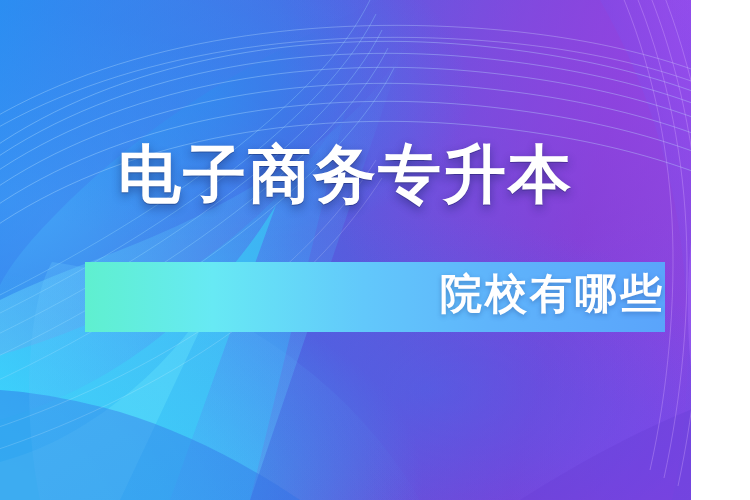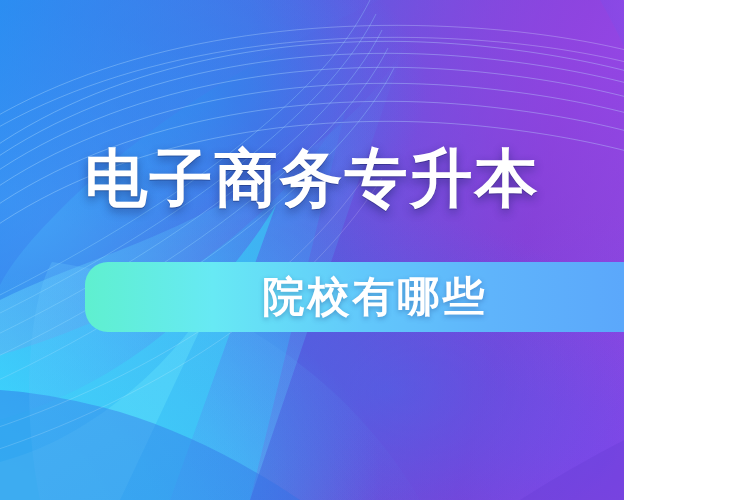--- a/index.html
+++ b/index.html
@@ -2,24 +2,24 @@
 <html><head>
 <meta charset="utf-8">
 <style>
   html, body {
     margin: 0;
     padding: 0;
     background: #ffffff;
   }
   .banner {
     position: relative;
-    width: 624px;
+    width: 691px;
     height: 500px;
     overflow: hidden;
-    font-family: Liberation Serif, serif;
+    font-family: Liberation Mono, monospace;
     background: linear-gradient(105deg, #2f8df0 0%, #3a7fe8 18%, #4e63e0 42%, #6a4fd8 62%, #7b3fd0 78%, #8e49de 100%);
   }
 
   
   .wash-a {
     position: absolute;
     inset: 0;
     background:
       radial-gradient(120% 90% at 6% 96%, rgba(48,200,245,0.95) 0%, rgba(48,200,245,0.55) 18%, rgba(48,200,245,0.0) 46%),
       radial-gradient(80% 70% at 0% 40%, rgba(70,170,250,0.85) 0%, rgba(70,170,250,0.0) 55%),
@@ -66,22 +66,21 @@
   
   .subbar {
     position: absolute;
     left: 85px;
     top: 262px;
     width: 580px;
     height: 70px;
     background: linear-gradient(90deg, #5ff0cf 0%, #67e9f4 22%, #62c8fb 48%, #5fb4fb 70%, #5aa4fb 100%);
     display: flex;
     align-items: center;
-    justify-content: center;
-    border-radius: 23px;
+    justify-content: flex-end;
   }
   .subbar-text {
     font-size: 42px;
     font-weight: bold;
     letter-spacing: 3px;
     color: #ffffff;
     line-height: 1;
     text-shadow: 0 2px 5px rgba(30,60,130,0.35);
     white-space: nowrap;
   }

